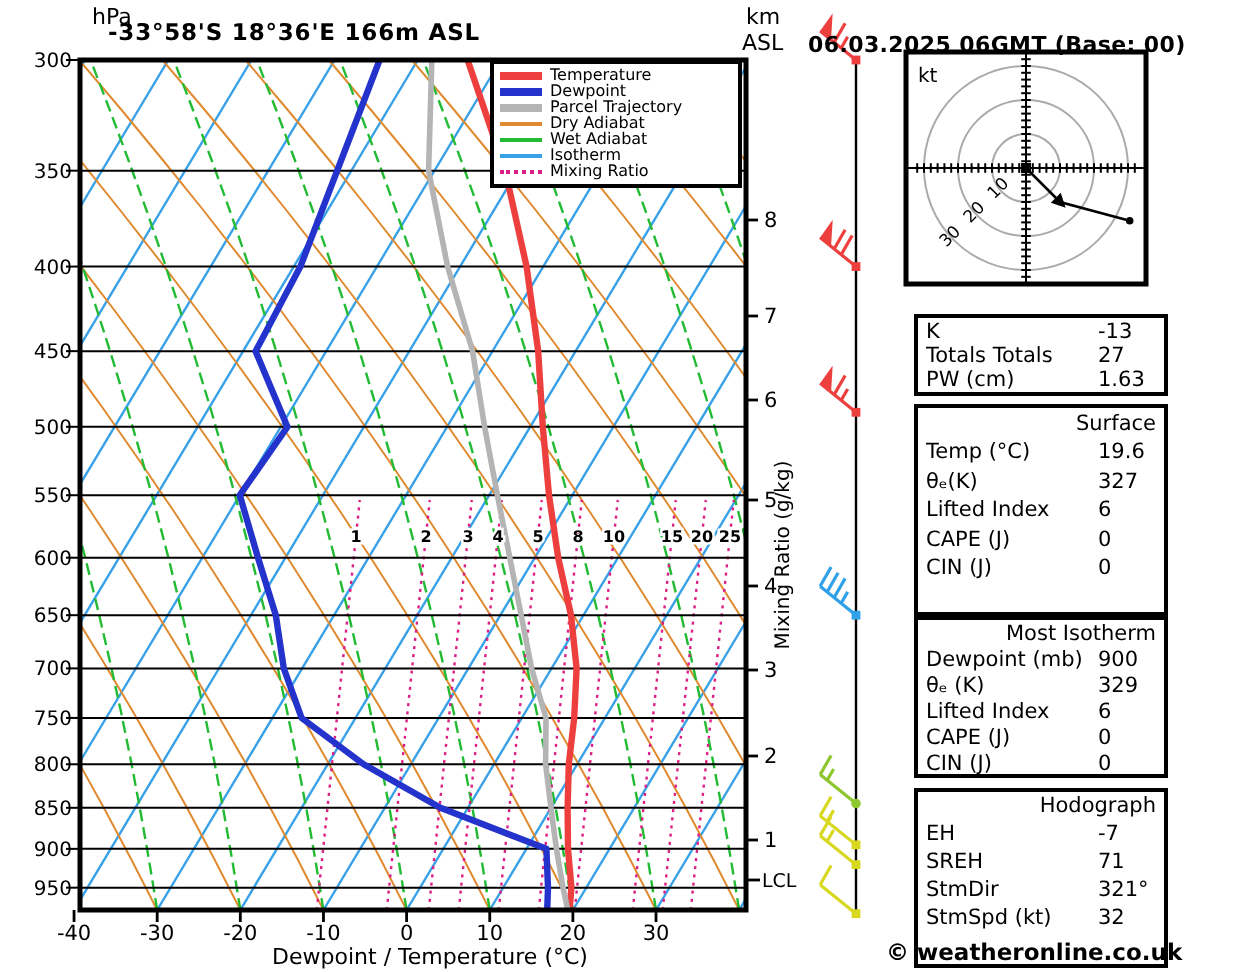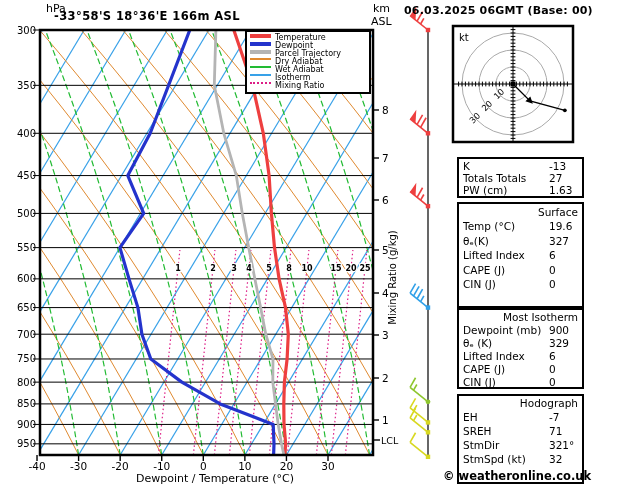--- a/index.html
+++ b/index.html
@@ -5,27 +5,27 @@
   *{box-sizing:border-box;margin:0;padding:0}
   body{background:#fff;font-family:"DejaVu Sans","Liberation Sans",sans-serif}
   #stage{position:relative;width:629px;height:486px;overflow:hidden;background:#fff}
   #chart-svg{position:absolute;left:0;top:0}
   svg text{font-family:"DejaVu Sans","Liberation Sans",sans-serif;fill:#000}
   .abs{position:absolute;white-space:nowrap}
   .hpa{left:46px;top:2px;font-size:11px}
   .title{left:54px;top:9px;font-size:11.5px;font-weight:bold;letter-spacing:.4px}
   .km{left:373px;top:2px;font-size:11px}
   .asl{left:371px;top:15px;font-size:11px}
-  .date{left:404px;top:4px;font-size:11px;font-weight:bold;letter-spacing:.2px}
+  .date{left:404px;top:16px;font-size:11px;font-weight:bold;letter-spacing:.2px}
   .footer{left:443px;top:469px;font-size:11.5px;font-weight:bold}
   .mixlabel{left:333px;top:271px;width:120px;height:13px;text-align:center;font-size:10px;
             transform:rotate(-90deg);transform-origin:center}
   .legend{left:245px;top:30px;width:126px;height:64px;border:2px solid #000;background:#fff;
           padding:2px 3px;display:flex;flex-direction:column;justify-content:space-between}
-  .legend .row{display:flex;align-items:flex-start;gap:4px;height:8px}
+  .legend .row{display:flex;align-items:center;gap:4px;height:8px}
   .legend .sw{width:21px;flex:none}
   .legend .lb{font-size:8px;line-height:8px}
   .pbox{position:absolute;left:457px;width:127px;border:2px solid #000;background:#fff;
         padding:1px 4px;font-size:10.5px}
   .pbox .hdr{text-align:right}
   .pbox .prow{display:flex}
   .pbox .plabel{width:86px;flex:none}
   .pbox .pval{flex:1}
   #pbox1{top:157px;height:41px;line-height:12.2px}
   #pbox2{top:202px;height:106px;line-height:14.4px}

